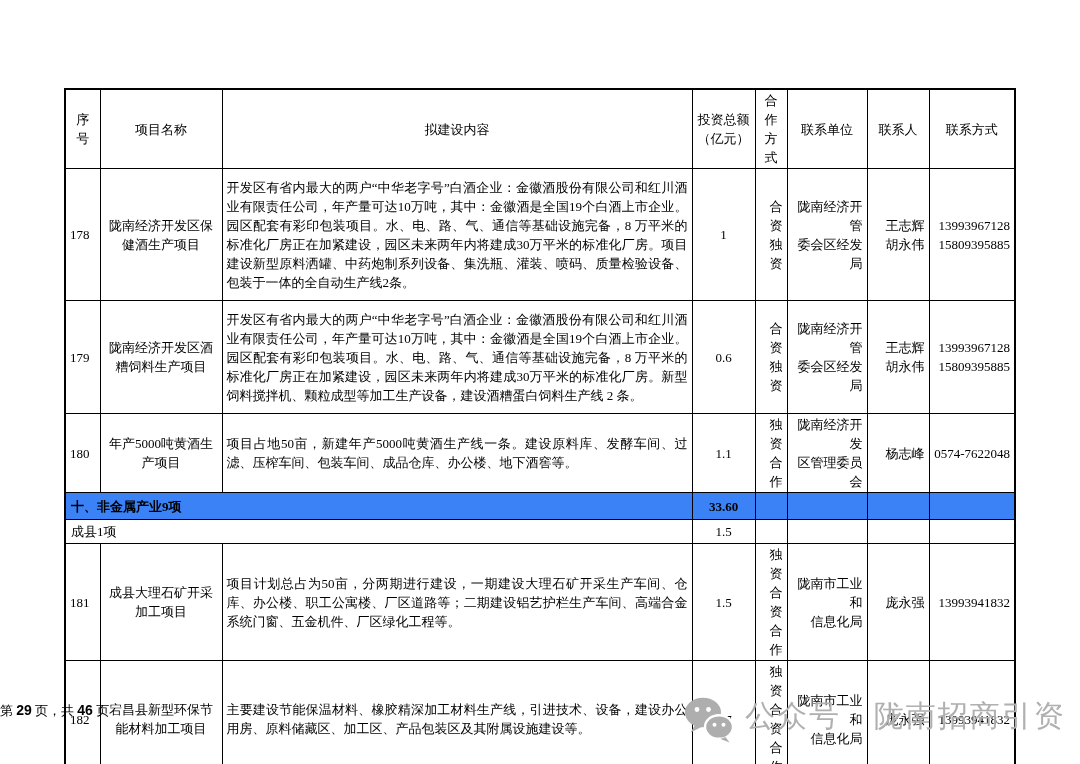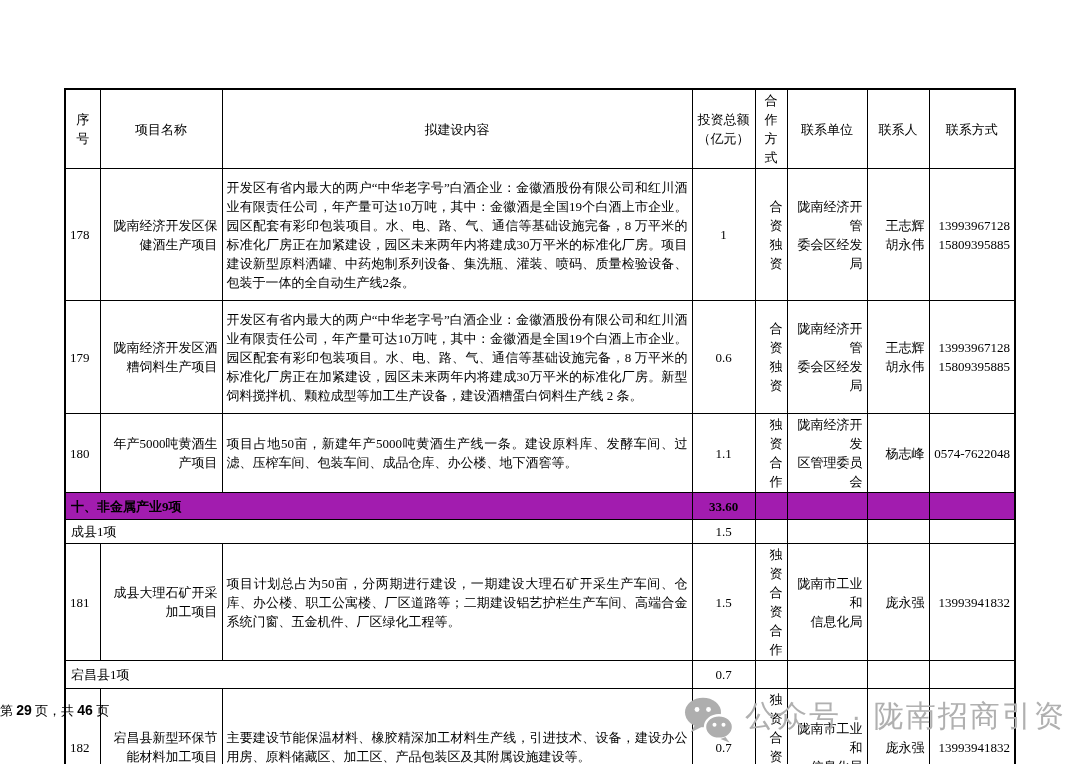--- a/index.html
+++ b/index.html
@@ -24,25 +24,25 @@
     border: 1px solid #000;
     font-size: 13px;
     line-height: 19px;
     padding: 1px 4px;
     vertical-align: middle;
     font-weight: normal;
     overflow: hidden;
   }
   th.hdr { text-align: center; white-space: pre-line; }
   td.num { text-align: left; }
-  td.name { text-align: right; padding: 1px 2px; margin-left: 40px; }
+  td.name { text-align: center; padding: 1px 2px; margin-left: 40px; }
   td.content { text-align: justify; padding: 2px 5px; }
   td.invest { text-align: center; }
   td.pre { white-space: pre-line; text-align: right; }
-  tr.section-row td { background: #a21caf; }
+  tr.section-row td { background: #3b82f6; }
   tr.section-row td.title { text-align: left; font-weight: bold; padding-left: 5px; }
   tr.section-row td.invest { font-weight: bold; }
   tr.sub-row td.title { text-align: left; padding-left: 5px; }
   .page-num {
     position: absolute;
     top: 702px; left: 0;
     width: 1034px;
     font-size: 13px;
     color: #000;
   }
@@ -157,28 +157,20 @@
       <td class="content">项目计划总占为50亩，分两期进行建设，一期建设大理石矿开采生产车间、仓库、办公楼、职工公寓楼、厂区道路等；二期建设铝艺护栏生产车间、高端合金系统门窗、五金机件、厂区绿化工程等。</td>
       <td class="invest">1.5</td>
       <td class="pre">独资
 合资
 合作</td>
       <td class="pre">陇南市工业和
 信息化局</td>
       <td class="pre">庞永强</td>
       <td class="pre">13993941832</td>
     </tr>
-    <tr class="sub-row" style="height:28px">
-      <td class="title" colspan="3">宕昌县1项</td>
-      <td class="invest">0.7</td>
-      <td></td>
-      <td></td>
-      <td></td>
-      <td></td>
-    </tr>
     <tr style="height:56px">
       <td class="num">182</td>
       <td class="name">宕昌县新型环保节能材料加工项目</td>
       <td class="content">主要建设节能保温材料、橡胶精深加工材料生产线，引进技术、设备，建设办公用房、原料储藏区、加工区、产品包装区及其附属设施建设等。</td>
       <td class="invest">0.7</td>
       <td class="pre">独资
 合资
 合作</td>
       <td class="pre">陇南市工业和
 信息化局</td>

